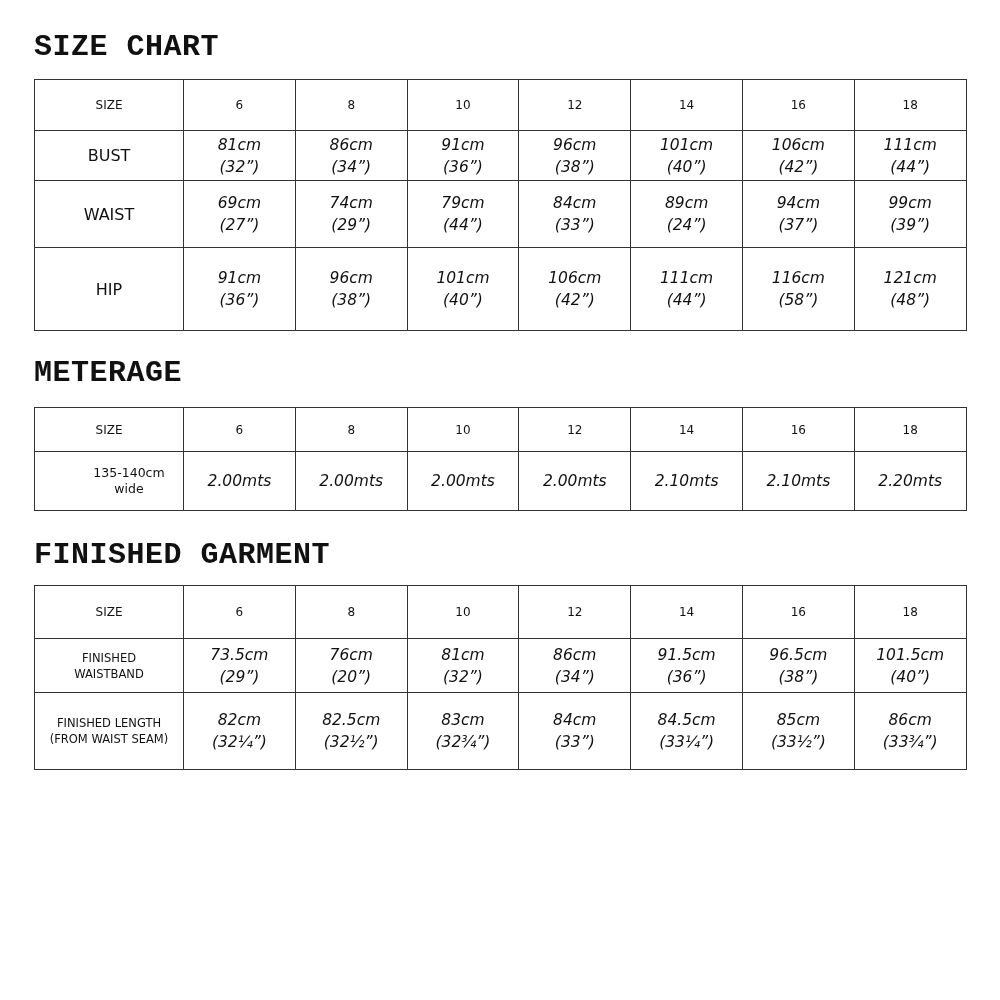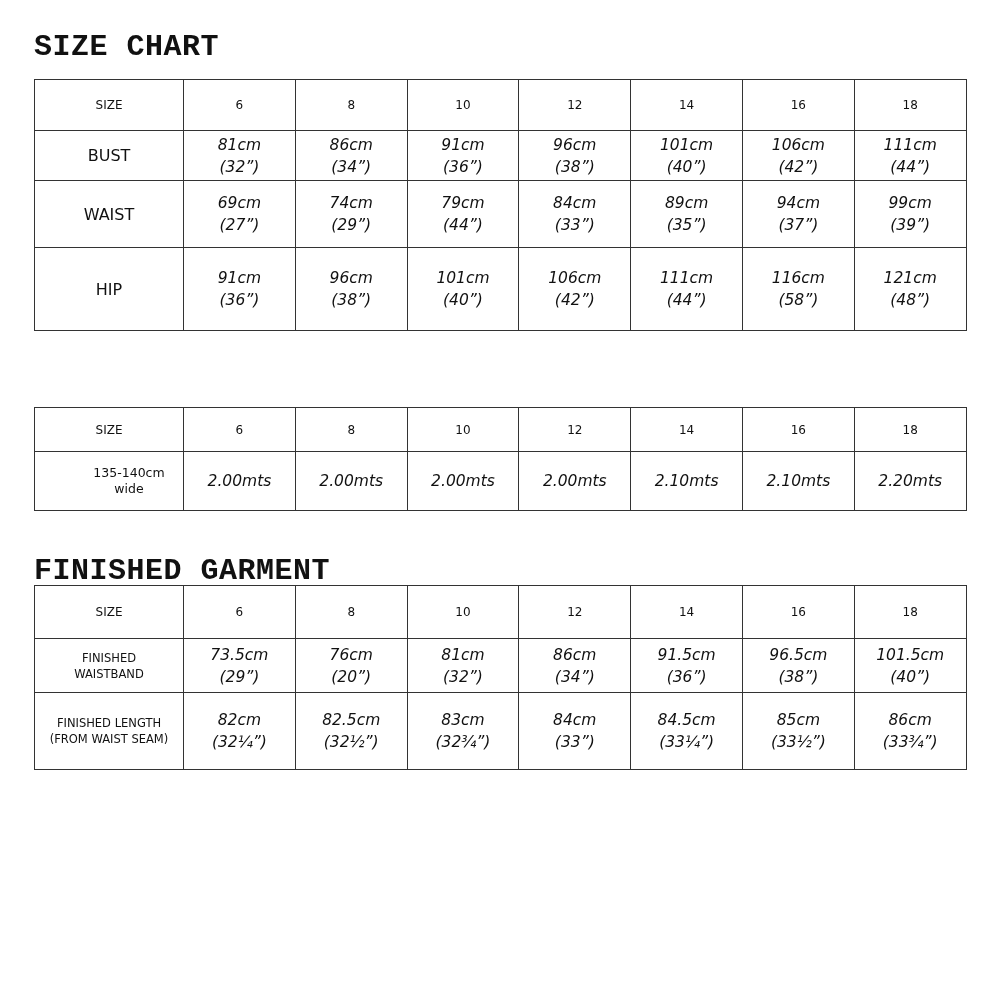--- a/index.html
+++ b/index.html
@@ -118,21 +118,21 @@
       <td class="val">
             <span class="line">79cm</span>
             <span class="line">(44”)</span>
           </td>
       <td class="val">
             <span class="line">84cm</span>
             <span class="line">(33”)</span>
           </td>
       <td class="val">
             <span class="line">89cm</span>
-            <span class="line">(35”)</span>
+            <span class="line">(24”)</span>
           </td>
       <td class="val">
             <span class="line">94cm</span>
             <span class="line">(37”)</span>
           </td>
       <td class="val">
             <span class="line">99cm</span>
             <span class="line">(39”)</span>
           </td>
     </tr>
@@ -163,20 +163,21 @@
             <span class="line">(58”)</span>
           </td>
       <td class="val">
             <span class="line">121cm</span>
             <span class="line">(48”)</span>
           </td>
     </tr>
   </tbody>
     </table>
 
+  <h2 class="section-title" style="top:358px;">METERAGE</h2>
   <table class="grid" style="top:407px;">
     <colgroup>
       <col class="label-col">
         <col class="size-col">
         <col class="size-col">
         <col class="size-col">
         <col class="size-col">
         <col class="size-col">
         <col class="size-col">
         <col class="size-col">
@@ -201,21 +202,21 @@
       <td class="val">2.00mts</td>
       <td class="val">2.00mts</td>
       <td class="val">2.00mts</td>
       <td class="val">2.10mts</td>
       <td class="val">2.10mts</td>
       <td class="val">2.20mts</td>
     </tr>
   </tbody>
     </table>
 
-  <h2 class="section-title" style="top:556px;">FINISHED GARMENT</h2>
+  <h2 class="section-title" style="top:540px;">FINISHED GARMENT</h2>
   <table class="grid" style="top:585px;">
     <colgroup>
       <col class="label-col">
         <col class="size-col">
         <col class="size-col">
         <col class="size-col">
         <col class="size-col">
         <col class="size-col">
         <col class="size-col">
         <col class="size-col">

